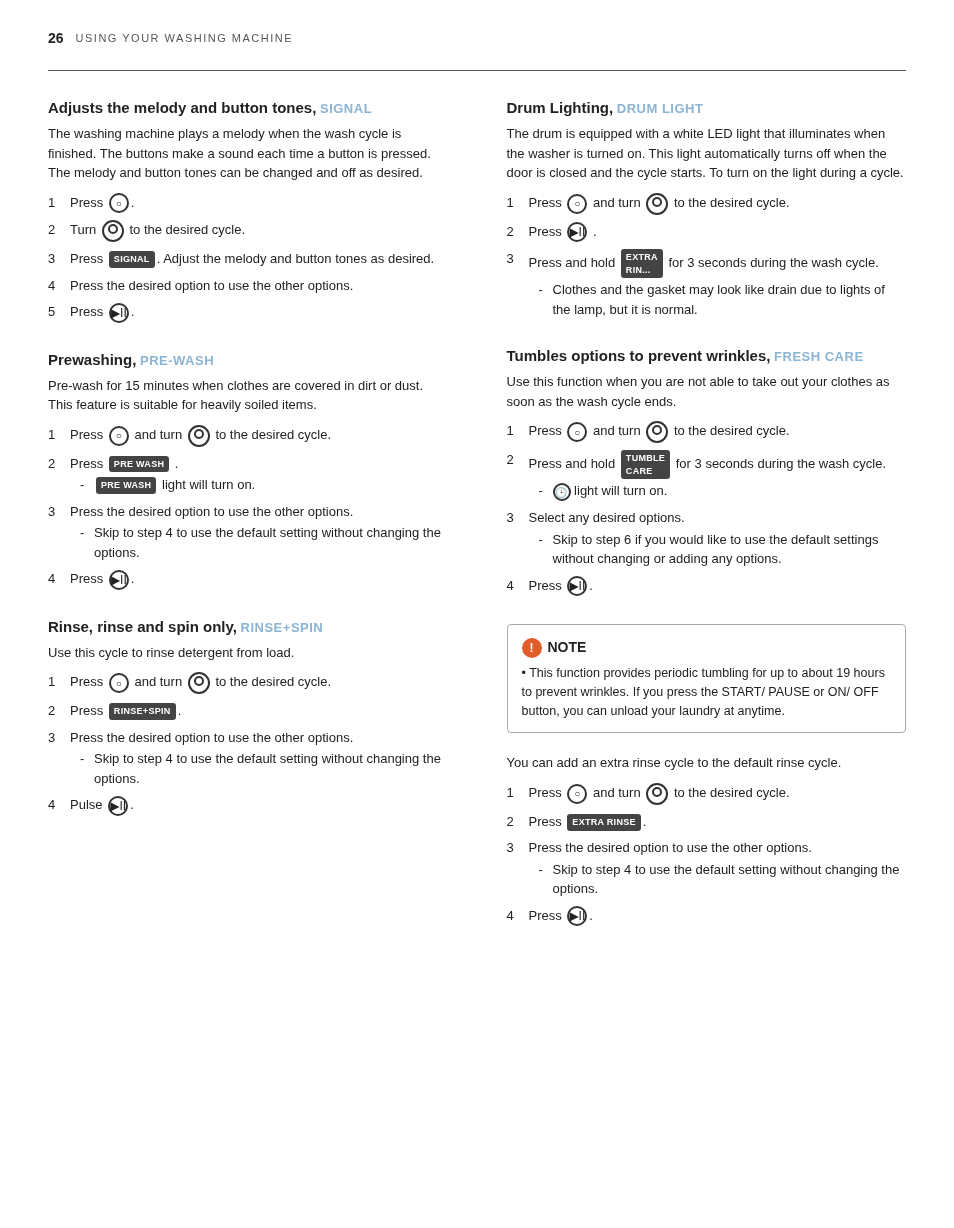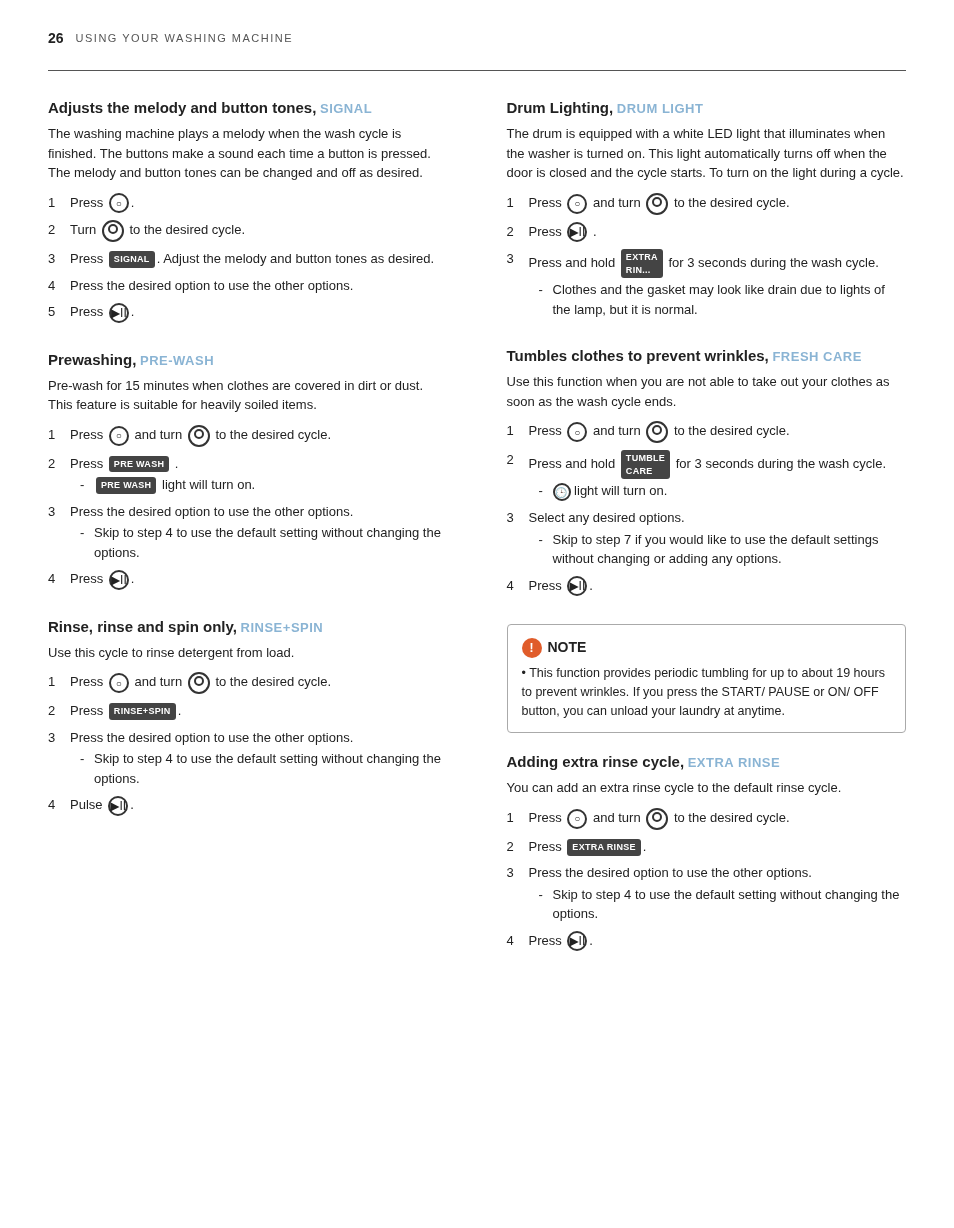--- a/index.html
+++ b/index.html
@@ -366,21 +366,21 @@
               <ul class="sub-list">
                 <li class="sub-item">Clothes and the gasket may look like drain due to lights of the lamp, but it is normal.</li>
               </ul>
             </span>
           </li>
         </ol>
       </div>
 
       <div class="section">
         <div class="section-title-line">
-          <span class="section-title">Tumbles clothes to prevent wrinkles,</span>
+          <span class="section-title">Tumbles options to prevent wrinkles,</span>
           <span class="section-subtitle">FRESH CARE</span>
         </div>
         <p class="section-desc">Use this function when you are not able to take out your clothes as soon as the wash cycle ends.</p>
         <ol class="steps">
           <li class="step">
             <span class="step-num">1</span>
             <span class="step-content">
               Press <span class="icon-circle-o">○</span> and turn <span class="icon-knob"></span> to the desired cycle.
             </span>
           </li>
@@ -391,21 +391,21 @@
               <ul class="sub-list">
                 <li class="sub-item"><span class="freshcare-icon">🕒</span> light will turn on.</li>
               </ul>
             </span>
           </li>
           <li class="step">
             <span class="step-num">3</span>
             <span class="step-content">
               Select any desired options.
               <ul class="sub-list">
-                <li class="sub-item">Skip  to step 7 if you would like to use the default settings without changing or adding any options.</li>
+                <li class="sub-item">Skip  to step 6 if you would like to use the default settings without changing or adding any options.</li>
               </ul>
             </span>
           </li>
           <li class="step">
             <span class="step-num">4</span>
             <span class="step-content">
               Press <span class="icon-play">▶II</span>.
             </span>
           </li>
         </ol>
@@ -415,24 +415,20 @@
         <div class="note-title">
           <span class="note-icon">!</span>
           <span>NOTE</span>
         </div>
         <p>
           • <span>This function provides periodic tumbling for up to about 19 hours to prevent wrinkles. If you press the START/ PAUSE or ON/ OFF button, you can unload your laundry at anytime.</span>
         </p>
       </div>
 
       <div class="section" style="margin-top:20px;">
-        <div class="section-title-line">
-          <span class="section-title">Adding extra rinse cycle,</span>
-          <span class="section-subtitle">EXTRA RINSE</span>
-        </div>
         <p class="section-desc">You can add an extra rinse cycle to the default rinse cycle.</p>
         <ol class="steps">
           <li class="step">
             <span class="step-num">1</span>
             <span class="step-content">
               Press <span class="icon-circle-o">○</span> and turn <span class="icon-knob"></span> to the desired cycle.
             </span>
           </li>
           <li class="step">
             <span class="step-num">2</span>

